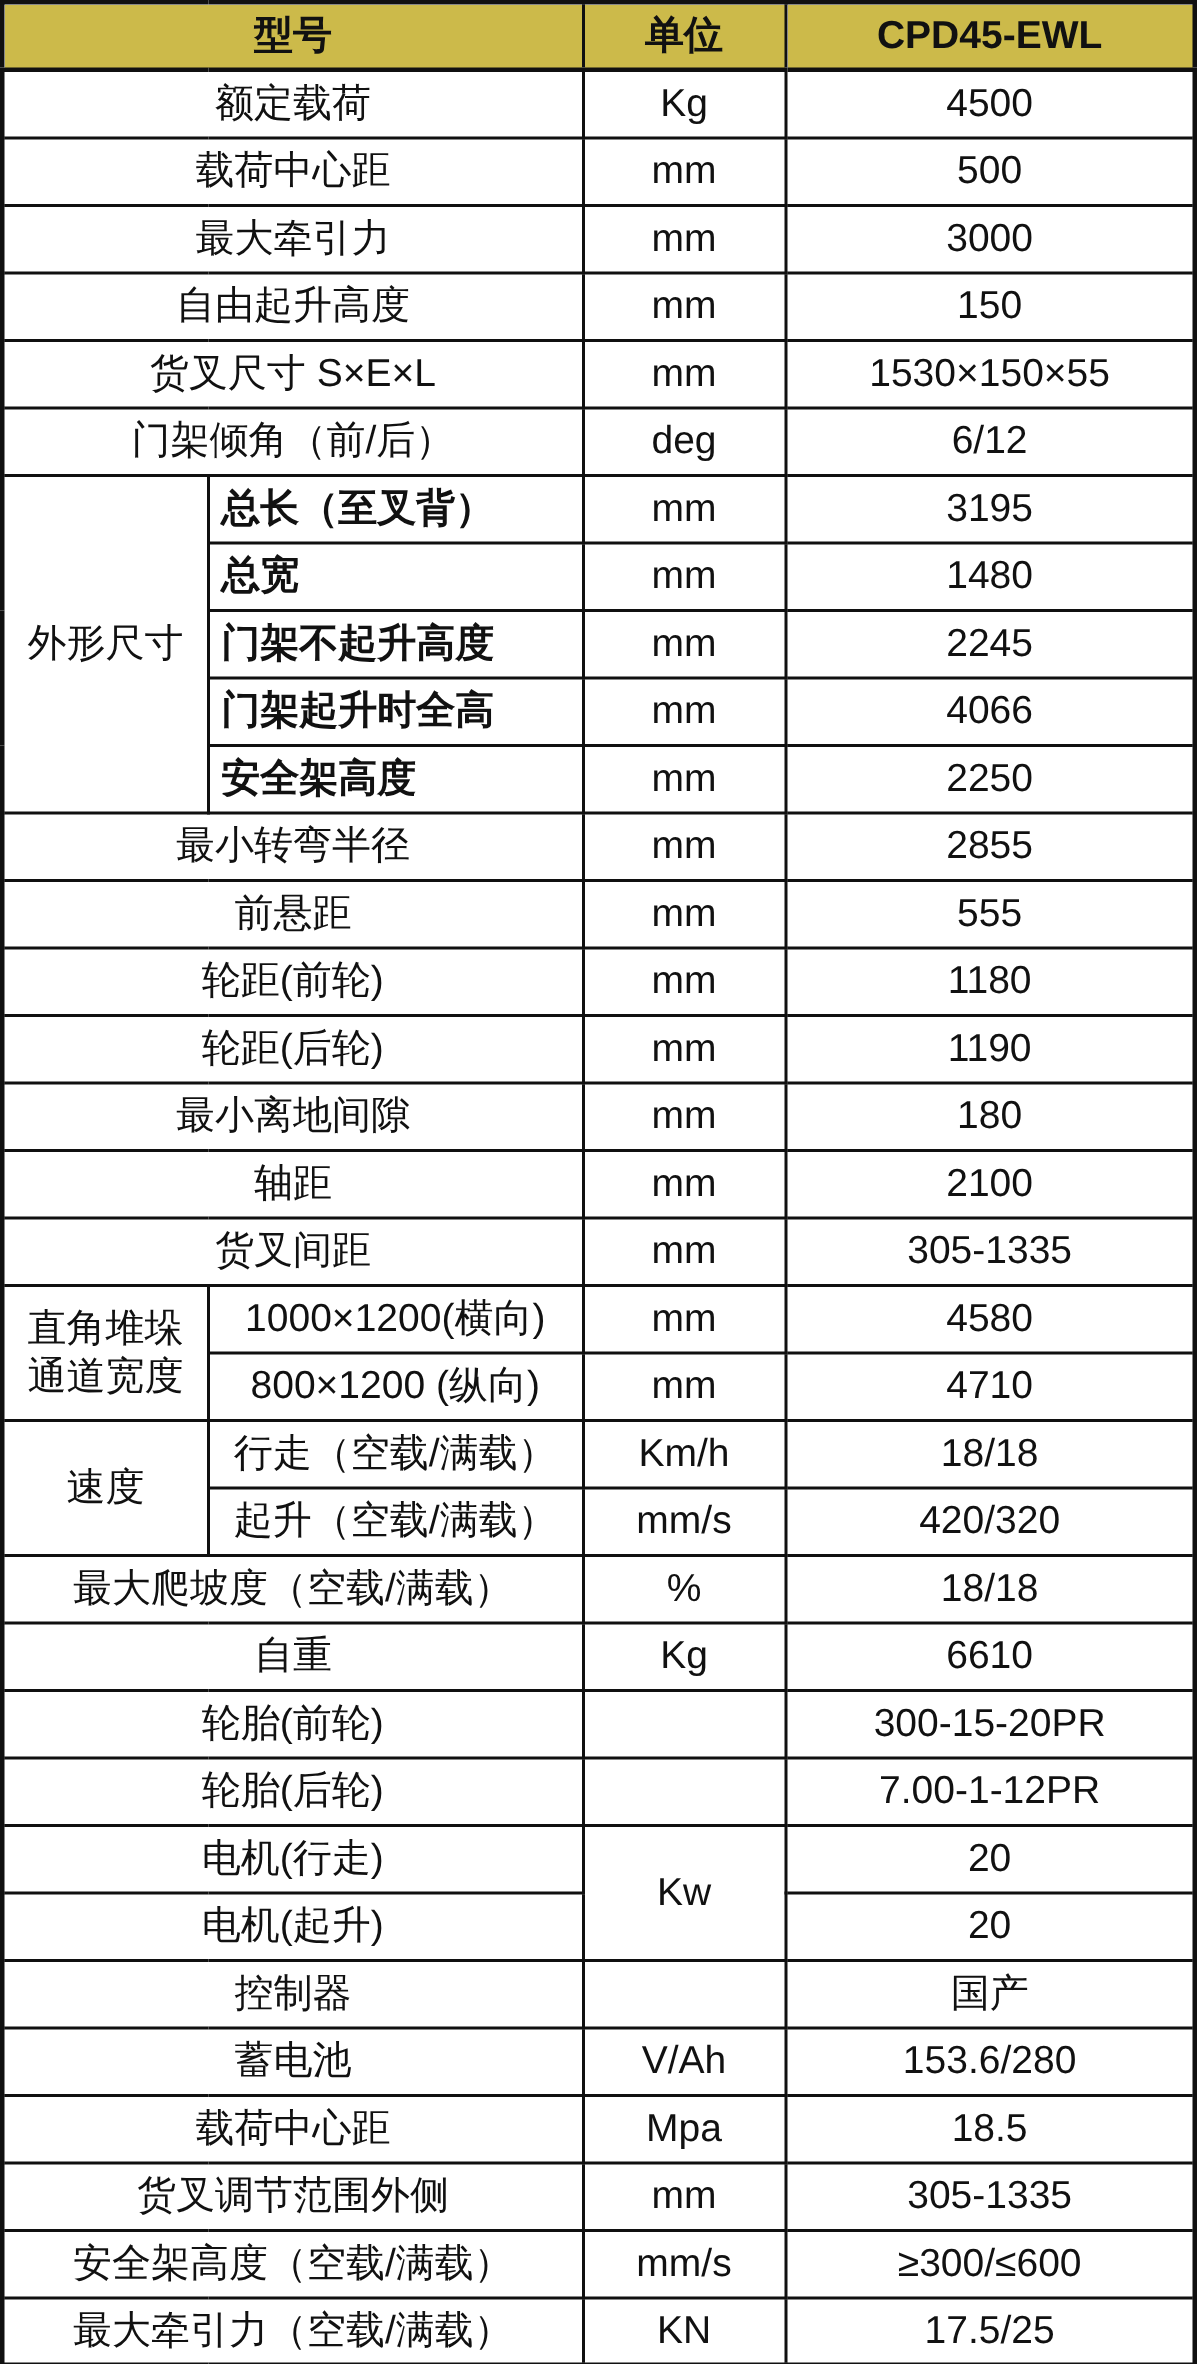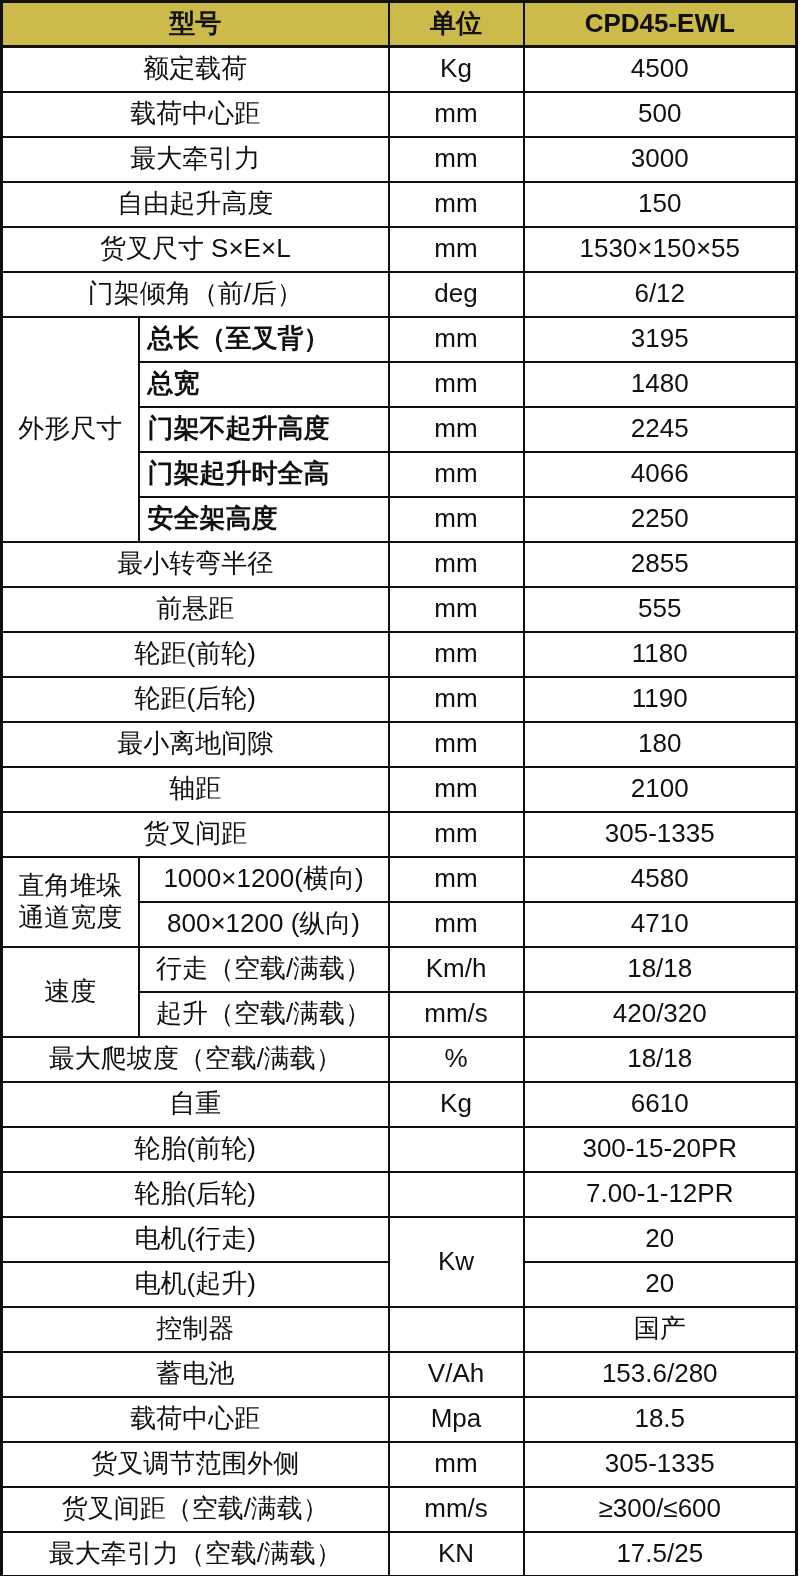--- a/index.html
+++ b/index.html
@@ -218,21 +218,21 @@
         <td colspan="2">载荷中心距</td>
         <td>Mpa</td>
         <td>18.5</td>
       </tr>
       <tr>
         <td colspan="2">货叉调节范围外侧</td>
         <td>mm</td>
         <td>305-1335</td>
       </tr>
       <tr>
-        <td colspan="2">货叉间距（空载/满载）</td>
+        <td colspan="2">安全架高度（空载/满载）</td>
         <td>mm/s</td>
         <td>≥300/≤600</td>
       </tr>
       <tr>
         <td colspan="2">最大牵引力（空载/满载）</td>
         <td>KN</td>
         <td>17.5/25</td>
       </tr>
     </tbody>
 </table>

